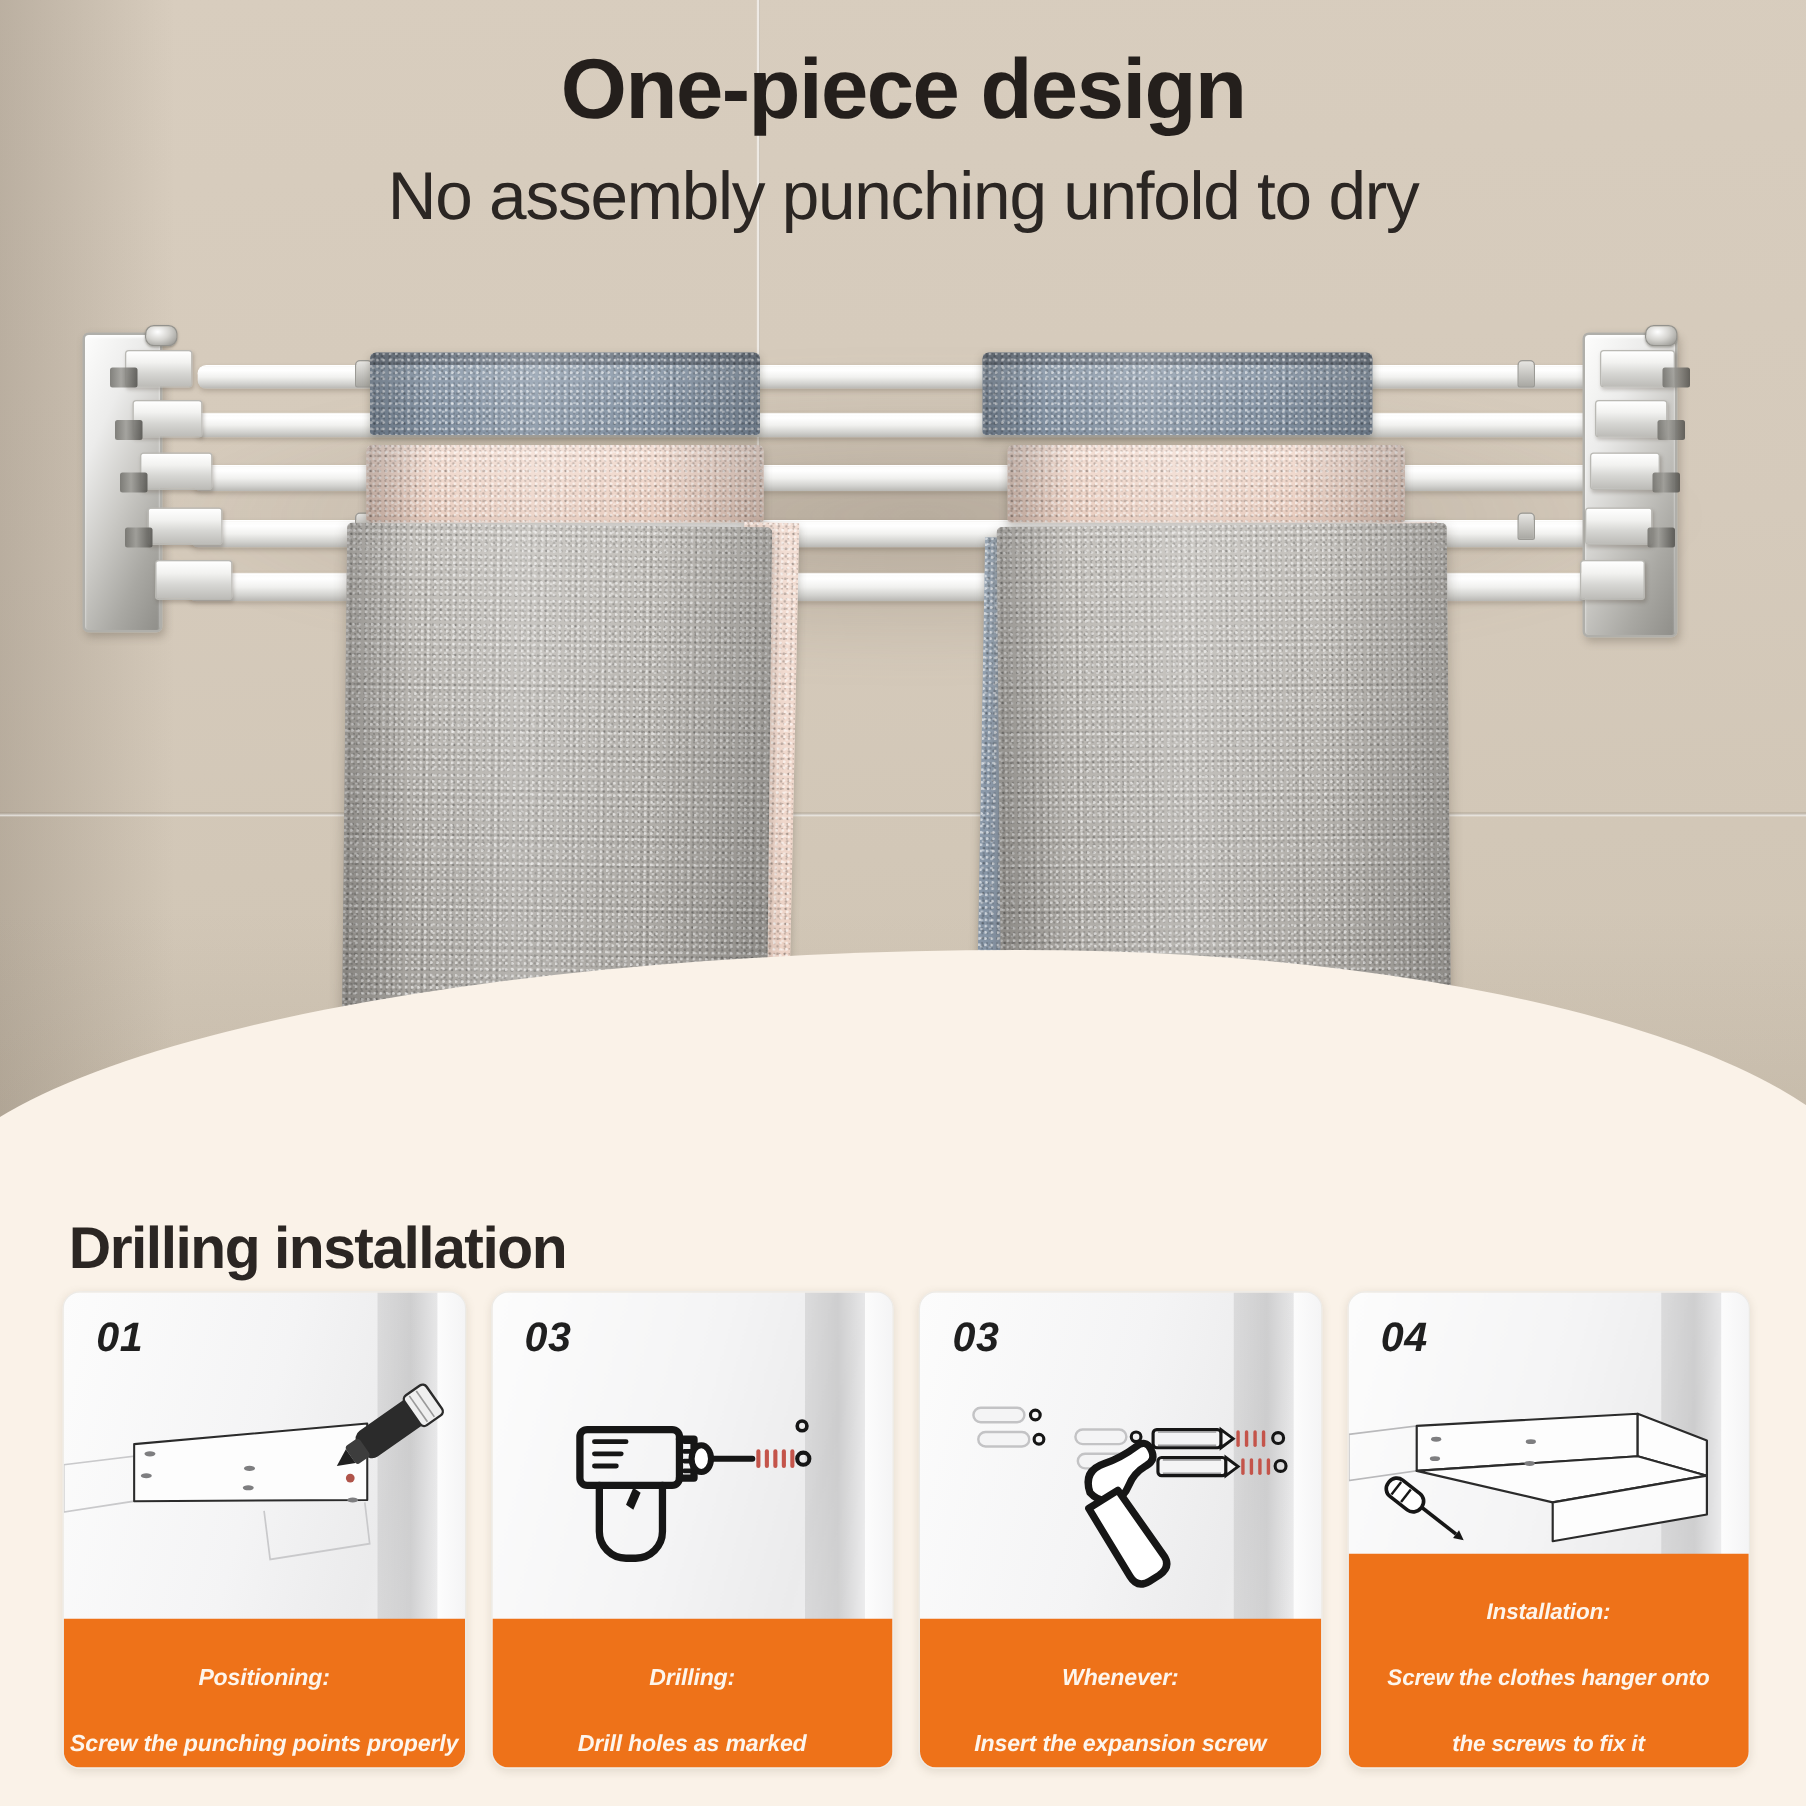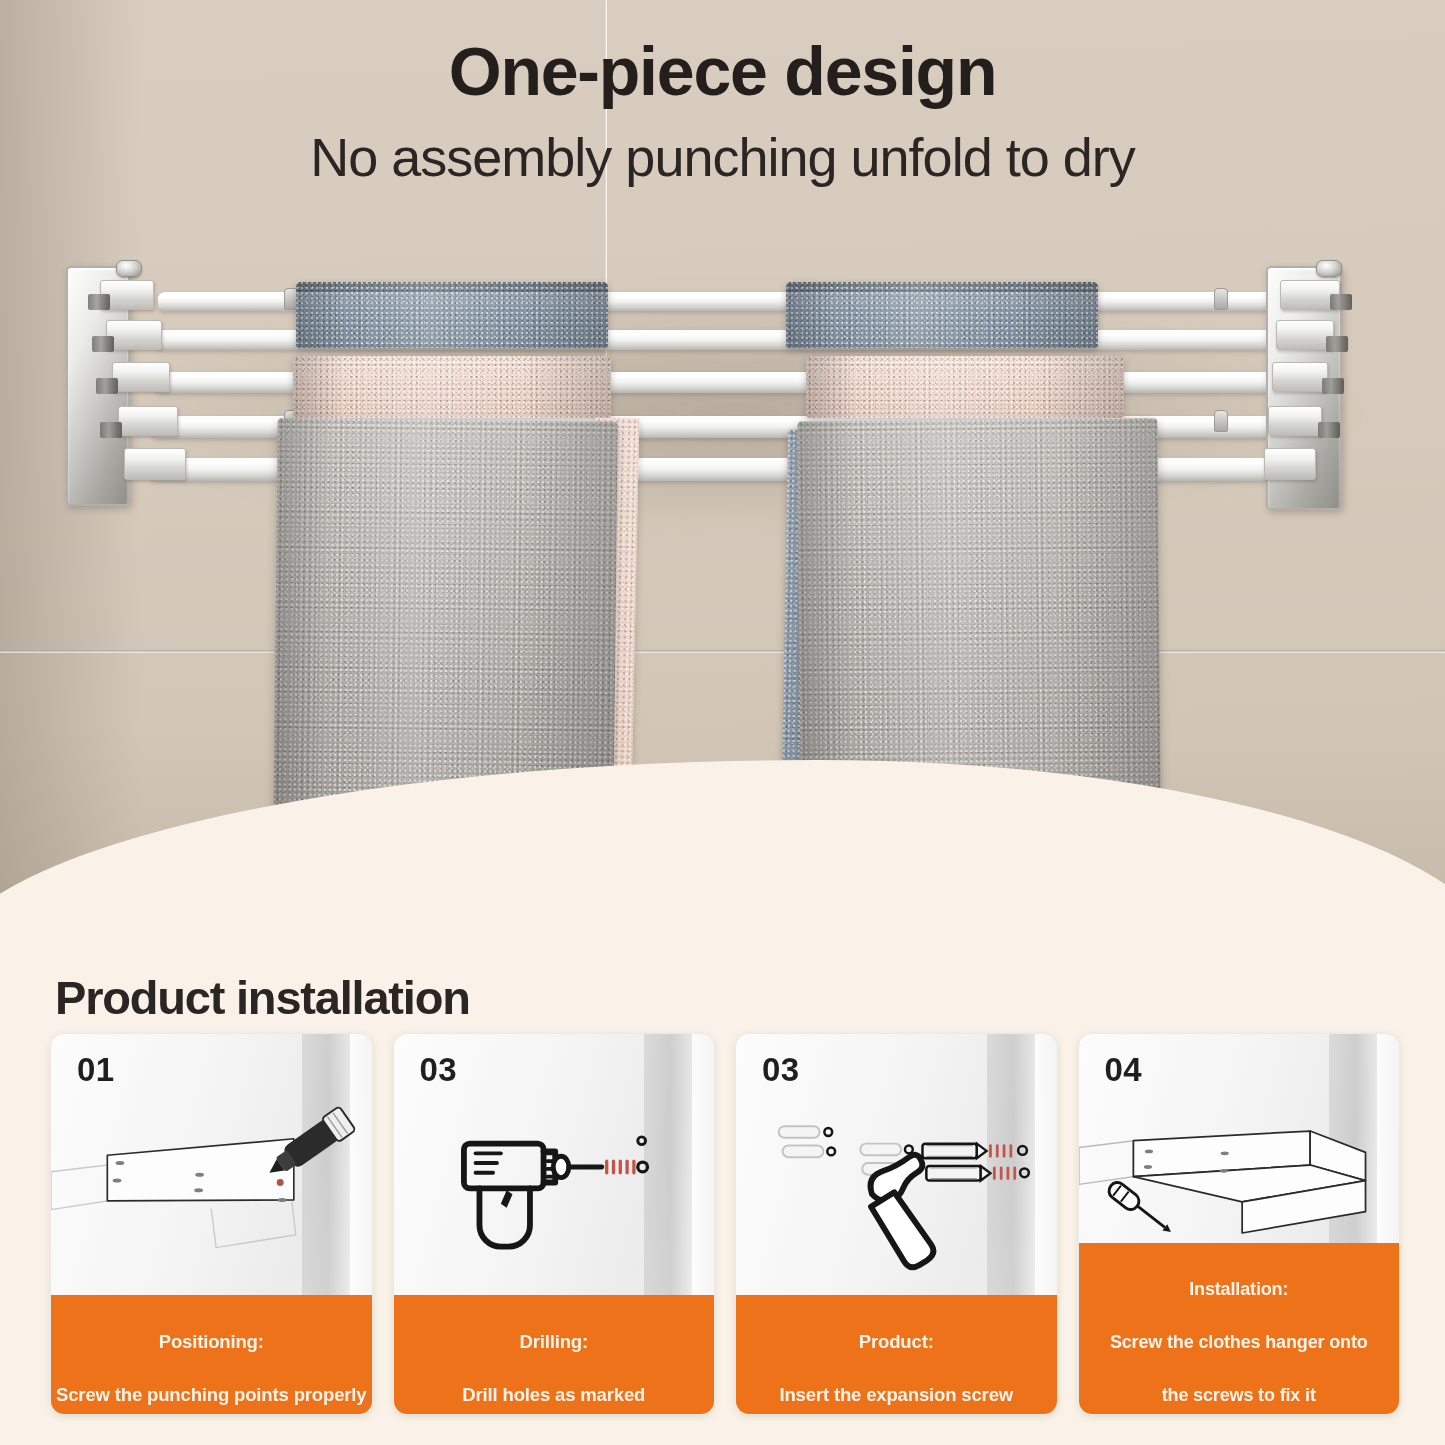--- a/index.html
+++ b/index.html
@@ -152,21 +152,21 @@
   
   #install {
     position:absolute; left:0; top:930px; width:1445px; height:515px; z-index:20;
   }
   .sec-title {
     position:absolute; left:55px; top:40px;
     font-size:47px; font-weight:bold; color:#2b2623; letter-spacing:-1.2px;
   }
   .cards {
     position:absolute; left:50px; top:103px; width:1350px; height:382px;
-    display:flex; gap:20px;
+    display:flex; gap:20px;font-style:italic;
   }
   .card {
     position:relative; flex:1 1 0; height:382px;
     border-radius:14px; overflow:hidden;
     background:linear-gradient(105deg,#fcfcfc 0%,#f4f4f5 45%,#ebebec 72%,#f7f7f8 100%);
     box-shadow:0 2px 7px rgba(120,104,84,.17);
     border:1px solid #eceae6;
   }
   .card-corner {
     position:absolute; right:22px; top:0; width:48px; height:330px;
@@ -294,21 +294,21 @@
       <div class="tl-t1">GRACE, YOUR LIFE NECESSITY</div>
       <div class="tl-t2">Whenever you go, no matter what the weather is,</div>
 
     </div>
   </div>
 
   <div id="curve"></div>
 </div>
 
 <div id="install">
-  <div class="sec-title">Product installation</div>
+  <div class="sec-title">Drilling installation</div>
 
   <div class="cards">
 
     <div class="card">
       <div class="card-corner"></div>
       <div class="card-corner2"></div>
       <div class="card-num">01</div>
       <svg class="card-art" viewBox="0 0 330 330">
         <g fill="none" stroke="#c9c9cb" stroke-width="1.4">
           <path d="M0 137 L58 130 L58 167 L0 176 Z"></path>
@@ -428,21 +428,21 @@
           </g>
           <circle cx="297" cy="138" r="4.5" fill="none" stroke="#161616" stroke-width="2.6"></circle>
         </g>
 
         <g fill="#ffffff" stroke="#161616" stroke-width="6" stroke-linejoin="round" stroke-linecap="round">
           <path d="M140 160 q-6 -18 12 -24 q14 -5 26 -14 q8 -6 12 2 q5 9 -4 14 q-10 6 -14 16 q-4 10 -12 12 q-12 3 -20 -6 z"></path>
           <path d="M163 158 l38 54 q6 9 -4 16 l-8 5 q-10 6 -16 -4 l-34 -56 z"></path>
         </g>
       </svg>
       <div class="cap">
-        <span class="l">Product:</span>
+        <span class="l">Whenever:</span>
         <span class="l">Insert the expansion screw</span>
       </div>
     </div>
 
     <div class="card">
       <div class="card-corner"></div>
       <div class="card-corner2"></div>
       <div class="card-num">04</div>
       <svg class="card-art" viewBox="0 0 330 330">
         <g fill="none" stroke="#b9b9bb" stroke-width="1.4">

